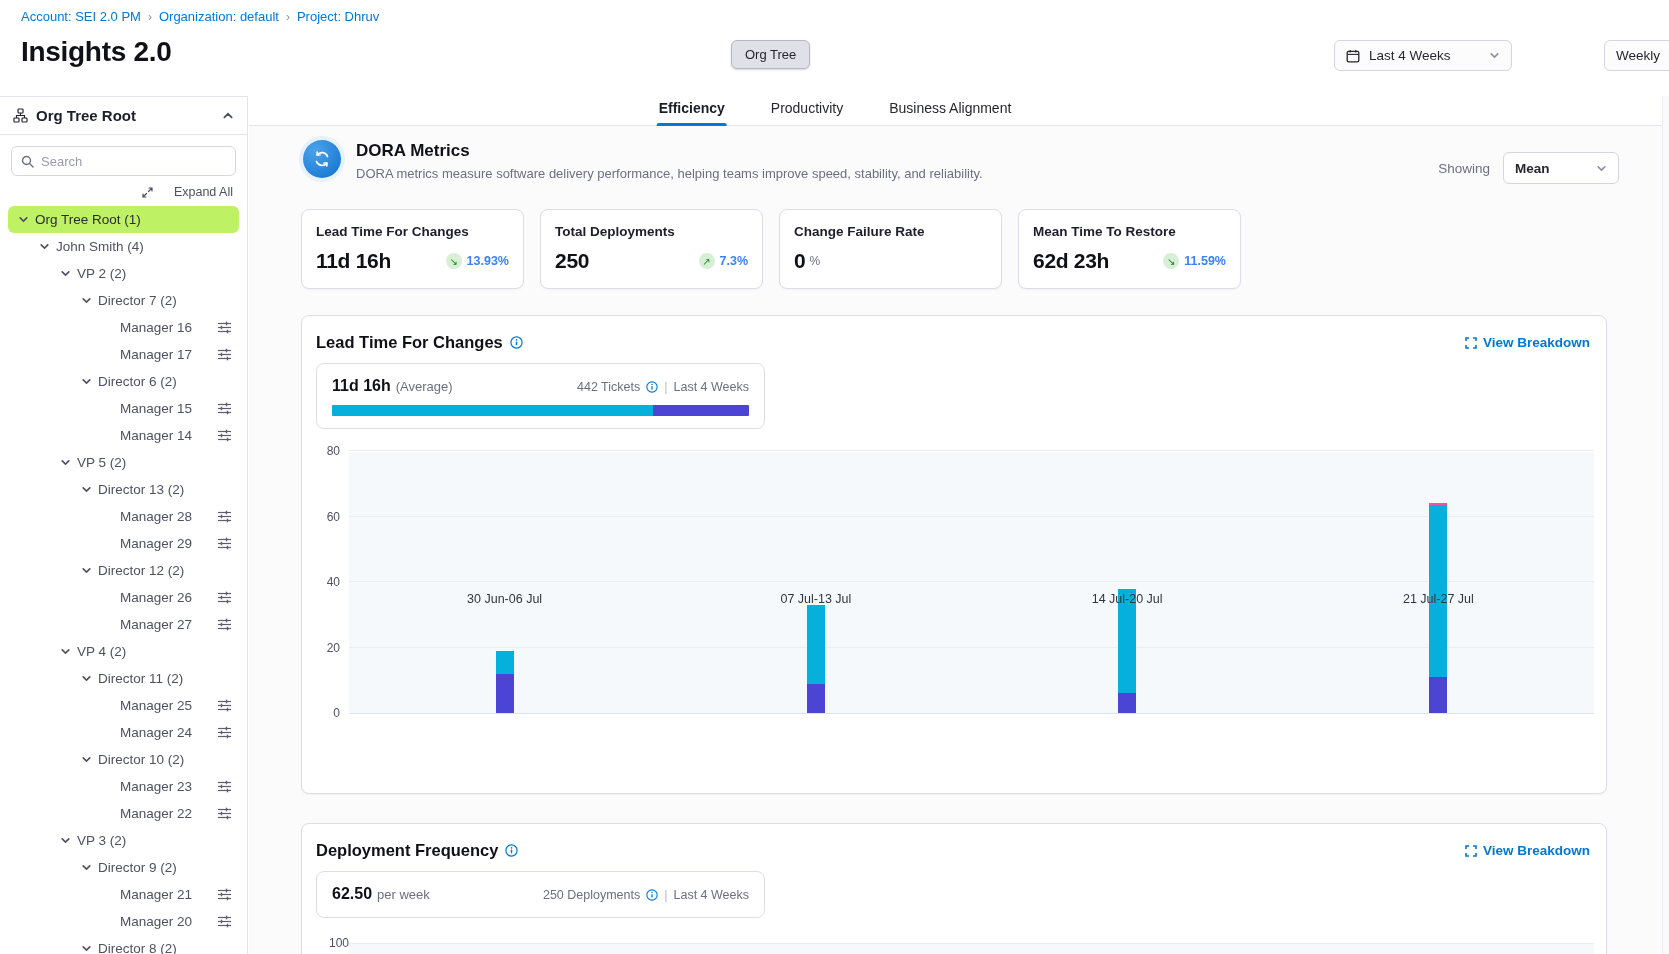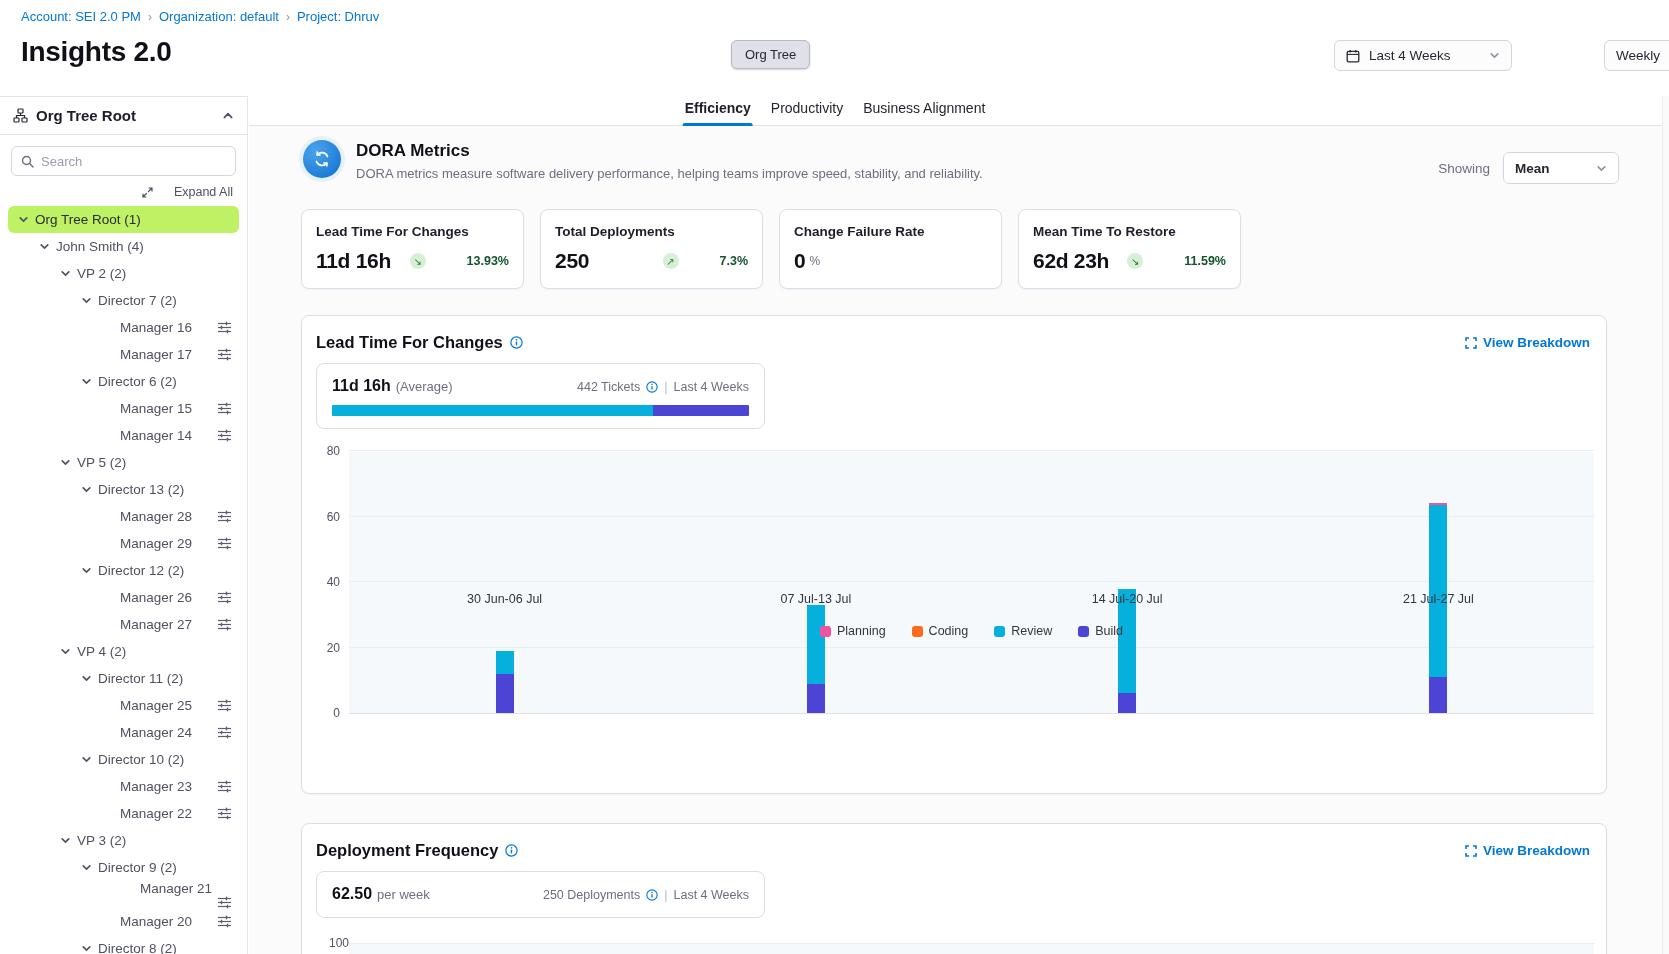--- a/index.html
+++ b/index.html
@@ -37,21 +37,21 @@
   .tree { margin-top:2px; font-size:13.5px; color:#4f5162; }
   .tree-row { height:27px; margin:0 8px; border-radius:6px; display:flex; align-items:center; padding-right:7px; cursor:pointer; }
   .tree-row.selected { background:#bef264; color:#2a2b39; }
   .tree-row .lbl { white-space:nowrap; }
   .tree-row .chev { display:flex; margin-right:6px; }
   .tree-row .sliders { margin-left:auto; display:flex; cursor:pointer; }
 
   
   .main { position:absolute; left:249px; top:96px; right:0; bottom:0; background:#fbfbfc; }
   .tabbar { position:relative; height:30px; background:#fff; border-bottom:1px solid #e3e4ea; }
-  .tabs { position:absolute; left:586px; transform:translateX(-50%); top:0; height:30px; display:flex; gap:16px; }
+  .tabs { position:absolute; left:586px; transform:translateX(-50%); top:0; height:30px; display:flex; gap:42px; }
   .tab { font-size:14px; color:#26262f; padding:4px 2px 0 2px; cursor:pointer; position:relative; }
   .tab.active { font-weight:bold; color:#1d1d2c; }
   .tab.active::after { content:""; position:absolute; left:0; right:0; bottom:0; height:3px; background:#0278d5; border-radius:2px 2px 0 0; }
   .content { position:absolute; top:30px; left:0; right:0; bottom:0; }
 
   
   .dora-head { position:absolute; left:54px; top:14px; display:flex; gap:15px; }
   .dora-icon { width:38px; height:38px; border-radius:50%; background:radial-gradient(circle at 32% 28%, #4aa3ea, #0f6fd0);
     box-shadow:0 0 0 4px #e6f1fb; display:flex; align-items:center; justify-content:center; }
   .dora-title { font-size:17px; font-weight:bold; color:#101018; margin-top:1px; }
@@ -66,21 +66,21 @@
   .cards { position:absolute; left:52px; top:83px; display:flex; gap:16px; }
   .mcard { width:223px; height:80px; background:#fff; border:1px solid #dcdde8; border-radius:8px; padding:14px 14px 12px 14px;
     box-shadow:0 1px 2px rgba(96,97,112,.06); }
   .mcard .lbl { font-size:13.5px; font-weight:bold; color:#1d1d2c; }
   .mcard .row { display:flex; align-items:center; margin-top:10px; }
   .mcard .val { font-size:21px; font-weight:bold; color:#101018; letter-spacing:-.3px; }
   .mcard .unit { font-size:12px; color:#6d6e80; margin-left:4px; }
   .badge { margin-left:auto; display:flex; align-items:center; gap:5px; }
   .badge .circ { width:16px; height:16px; border-radius:50%; background:#d7efd7; color:#1b841d; font-size:10px;
     display:flex; align-items:center; justify-content:center; }
-  .badge .pct { font-size:12.5px; font-weight:bold; color:#14532d;margin-left:36px; }
+  .badge .pct { font-size:12.5px; font-weight:bold; color:#3b82f6; }
 
   
   .sec-card { position:absolute; left:52px; width:1306px; background:#fff; border:1px solid #dcdde8; border-radius:8px;
     box-shadow:0 1px 2px rgba(96,97,112,.06); }
   #leadCard { top:189px; height:479px; }
   #depCard { top:697px; height:330px; }
   .sec-head { display:flex; align-items:center; padding:17px 16px 0 14px; }
   .sec-title { font-size:16.5px; font-weight:bold; color:#101018; display:flex; align-items:center; gap:7px; }
   .view-breakdown { margin-left:auto; display:flex; align-items:center; gap:6px; color:#0278d5; font-size:13.5px; font-weight:bold; cursor:pointer; }
   .sum-box { margin:11px 0 0 14px; width:449px; border:1px solid #dcdde8; border-radius:8px; padding:13px 15px 12px 15px; }
@@ -448,21 +448,21 @@
           <span class="lbl">VP 3 (2)</span>
         </div>
         <div class="tree-row" style="padding-left: 73px;">
           <span class="chev">
             <svg width="11" height="11" viewBox="0 0 10 10">
               <path d="M2 3.5 L5 6.5 L8 3.5" stroke="#4f5162" stroke-width="1.5" fill="none" stroke-linecap="round"></path>
             </svg>
           </span>
           <span class="lbl">Director 9 (2)</span>
         </div>
-        <div class="tree-row" style="padding-left: 112px; flex-direction: column;">
+        <div class="tree-row" style="padding-left: 112px;">
           <span class="lbl">Manager 21</span>
           <span class="sliders">
             <svg width="15" height="13" viewBox="0 0 15 13">
               <line x1="1" y1="2.5" x2="14" y2="2.5" stroke="#5b5d71" stroke-width="1.2"></line>
               <line x1="9.5" y1="0.7" x2="9.5" y2="4.3" stroke="#5b5d71" stroke-width="1.4"></line>
               <line x1="1" y1="6.5" x2="14" y2="6.5" stroke="#5b5d71" stroke-width="1.2"></line>
               <line x1="4.5" y1="4.7" x2="4.5" y2="8.3" stroke="#5b5d71" stroke-width="1.4"></line>
               <line x1="1" y1="10.5" x2="14" y2="10.5" stroke="#5b5d71" stroke-width="1.2"></line>
               <line x1="10.5" y1="8.7" x2="10.5" y2="12.3" stroke="#5b5d71" stroke-width="1.4"></line>
             </svg>
@@ -643,38 +643,20 @@
             <div class="ytick" style="left: 0px; top: 123px;">40</div>
             <div class="ytick" style="left: 0px; top: 57.5px;">60</div>
             <div class="ytick" style="left: 0px; top: -8px;">80</div>
           </div>
         <div class="xlabels" id="xlabels">
             <div class="xlabel" style="left: 12.5%;">30 Jun-06 Jul</div>
             <div class="xlabel" style="left: 37.5%;">07 Jul-13 Jul</div>
             <div class="xlabel" style="left: 62.5%;">14 Jul-20 Jul</div>
             <div class="xlabel" style="left: 87.5%;">21 Jul-27 Jul</div>
           </div>
-        <div class="legend" id="legend">
-            <div class="leg-item">
-              <span class="leg-swatch" style="background: rgb(242, 83, 157);"></span>
-              <span>Planning</span>
-            </div>
-            <div class="leg-item">
-              <span class="leg-swatch" style="background: rgb(250, 107, 30);"></span>
-              <span>Coding</span>
-            </div>
-            <div class="leg-item">
-              <span class="leg-swatch" style="background: rgb(6, 176, 220);"></span>
-              <span>Review</span>
-            </div>
-            <div class="leg-item">
-              <span class="leg-swatch" style="background: rgb(76, 68, 212);"></span>
-              <span>Build</span>
-            </div>
-          </div>
       </div>
 
       <div class="sec-card" id="depCard">
         <div class="sec-head">
           <div class="sec-title">
             <span>Deployment Frequency</span>
             <span>
               <svg width="13" height="13" viewBox="0 0 13 13">
                   <circle cx="6.5" cy="6.5" r="5.6" fill="none" stroke="#0278d5" stroke-width="1.2"></circle>
                   <circle cx="6.5" cy="3.9" r="0.8" fill="#0278d5"></circle>

